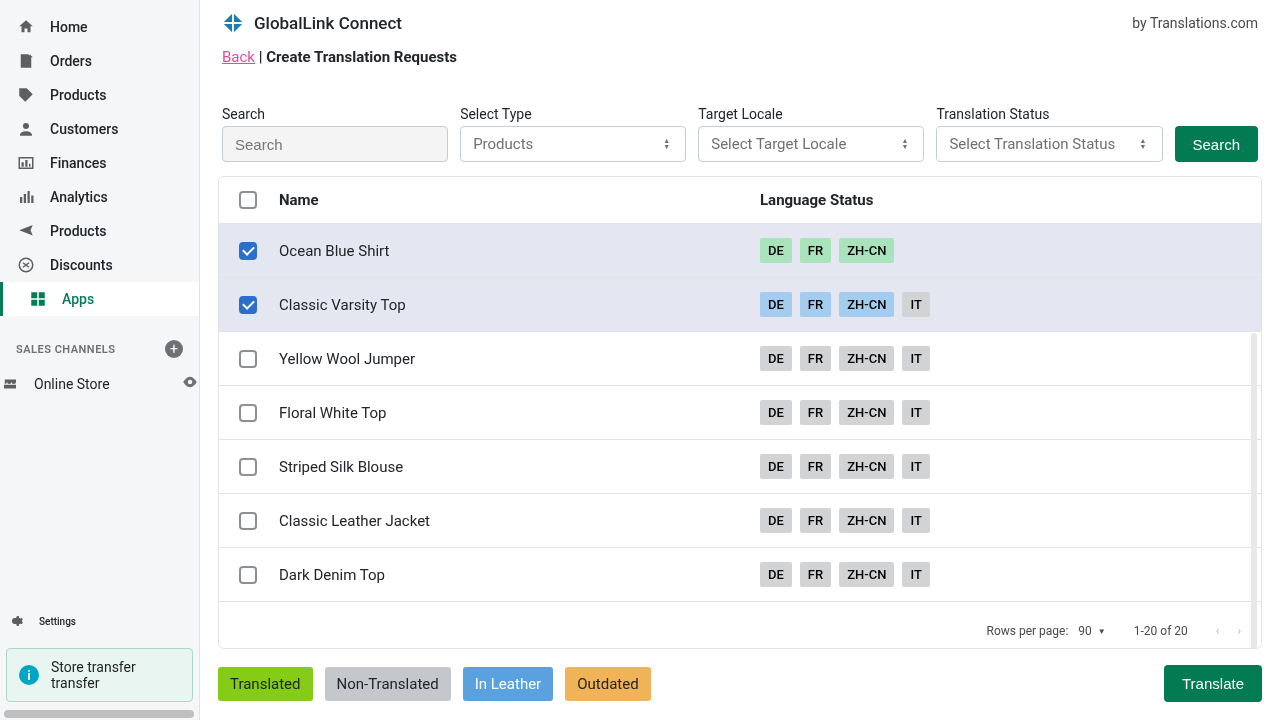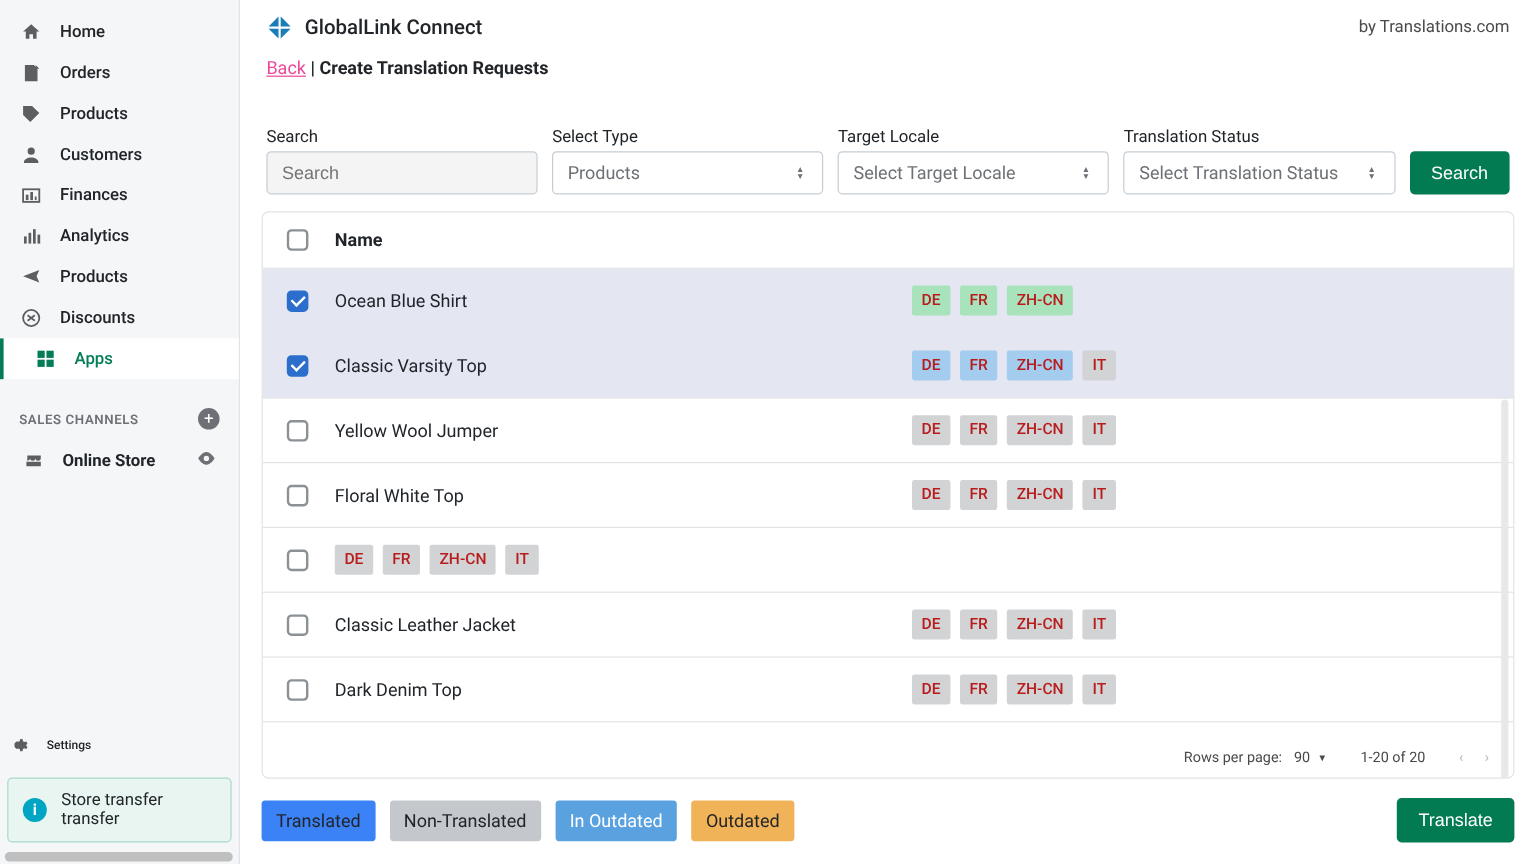--- a/index.html
+++ b/index.html
@@ -7,21 +7,21 @@
 .sidebar { width: 200px; background: #f4f6f8; border-right: 1px solid #dfe3e8; display: flex; flex-direction: column; position: relative; }
 .nav-list { padding: 10px 0; }
 .nav-item { display: flex; align-items: center; padding: 7px 16px; cursor: pointer; font-size: 14px; color: #212529; font-weight: 500; }
 .nav-item.active { background: #fff; color: #047c57; border-left: 3px solid #047c57; padding-left: 25px; }
 .nav-icon { width: 20px; height: 20px; margin-right: 14px; display: flex; align-items: center; justify-content: center; }
 .nav-icon svg { width: 18px; height: 18px; fill: #5c5f62; }
 .nav-item.active .nav-icon svg { fill: #047c57; }
 .sales-section { padding: 14px 16px 8px; display: flex; align-items: center; justify-content: space-between; }
 .sales-title { font-size: 11px; font-weight: 600; color: #6d7175; letter-spacing: 0.5px; }
 .plus-circle { width: 18px; height: 18px; background: #6d7175; border-radius: 50%; display: flex; align-items: center; justify-content: center; color: #fff; font-size: 14px; line-height: 1; }
-.online-store { display: flex; align-items: center; justify-content: space-between; padding: 7px 18px; font-size: 14px; font-weight: 700; }
+.online-store { display: flex; align-items: center; justify-content: space-between; padding: 7px 0; font-size: 14px; font-weight: 400; }
 .store-left { display: flex; align-items: center; }
 .eye-icon { width: 18px; height: 18px; }
 .settings-row { margin-top: auto; padding: 7px 5px; display: flex; align-items: center; font-size: 10px; font-weight: 500; }
 .transfer-banner { margin: 10px 6px 8px; background: #e8f5f1; border: 1px solid #a8d9c9; border-radius: 4px; padding: 10px 12px; display: flex; align-items: center; font-size: 14px; }
 .info-circle { width: 20px; height: 20px; border-radius: 50%; background: #00a5c4; color: #fff; display: flex; align-items: center; justify-content: center; font-size: 13px; font-weight: 700; margin-right: 12px; flex-shrink: 0; }
 .scrollbar-fake { height: 8px; background: #bfbfbf; margin: 0 4px 2px; border-radius: 4px; width: 190px; }
 .main { flex: 1; background: #fff; display: flex; flex-direction: column; padding: 0 18px 18px; overflow: hidden; }
 .topbar { display: flex; align-items: center; justify-content: space-between; padding: 12px 4px 10px; }
 .topbar-left { display: flex; align-items: center; }
 .logo { width: 22px; height: 22px; margin-right: 10px; }
@@ -42,21 +42,21 @@
 .table-body { flex: 1; overflow-y: auto; }
 .table-header, .row { display: flex; align-items: center; padding: 14px 20px; border-bottom: 1px solid #e1e3e5; }
 .table-header { font-weight: 700; font-size: 15px; }
 .col-check { width: 40px; }
 .col-name { flex: 1; font-size: 15px; }
 .col-lang { flex: 1; display: flex; gap: 8px; }
 .checkbox { width: 18px; height: 18px; border: 2px solid #8c9196; border-radius: 4px; display: flex; align-items: center; justify-content: center; cursor: pointer; }
 .checkbox.checked { background: #2c6ecb; border-color: #2c6ecb; }
 .checkbox.checked::after { content: ""; width: 5px; height: 9px; border: solid #fff; border-width: 0 2px 2px 0; transform: rotate(45deg); margin-top: -2px; }
 .row.selected { background: #e4e7f2; }
-.badge { padding: 5px 8px; border-radius: 2px; font-size: 13px; font-weight: 500; color: #b91c1c; }
+.badge { padding: 5px 8px; border-radius: 2px; font-size: 13px; font-weight: 500; color: #000000; }
 .badge.green { background: #a8e3bb; }
 .badge.blue { background: #a3ccee; }
 .badge.gray { background: #d1d3d5; }
 .table-footer { padding: 10px 20px; display: flex; justify-content: flex-end; align-items: center; font-size: 12px; color: #4a4a4a; gap: 28px; }
 .rpp { display: flex; align-items: center; gap: 10px; }
 .rpp-val { display: flex; align-items: center; gap: 6px; }
 .page-arrows { display: flex; gap: 18px; color: #b5b9bd; }
 .bottom-bar { display: flex; justify-content: space-between; align-items: center; padding-top: 16px; }
 .legend { display: flex; gap: 12px; }
 .legend-item { padding: 8px 12px; border-radius: 3px; font-size: 15px; }
@@ -239,20 +239,21 @@
       <button class="search-btn">Search</button>
     </div>
   </div>
 
   <div class="table-wrap" style="position:relative;">
     <div class="table-header">
       <div class="col-check">
           <div class="checkbox"></div>
         </div>
       <div class="col-name">Name</div>
+      <div class="col-lang">Language Status</div>
     </div>
     <div class="table-body" id="table-body">
         <div class="row selected">
           <div class="col-check">
             <div class="checkbox checked"></div>
           </div>
           <div class="col-name">Ocean Blue Shirt</div>
           <div class="col-lang">
             <span class="badge green">DE</span>
             <span class="badge green">FR</span>
@@ -292,20 +293,21 @@
             <span class="badge gray">DE</span>
             <span class="badge gray">FR</span>
             <span class="badge gray">ZH-CN</span>
             <span class="badge gray">IT</span>
           </div>
         </div>
         <div class="row">
           <div class="col-check">
             <div class="checkbox"></div>
           </div>
+          <div class="col-name">Striped Silk Blouse</div>
           <div class="col-lang">
             <span class="badge gray">DE</span>
             <span class="badge gray">FR</span>
             <span class="badge gray">ZH-CN</span>
             <span class="badge gray">IT</span>
           </div>
         </div>
         <div class="row">
           <div class="col-check">
             <div class="checkbox"></div>
@@ -343,20 +345,20 @@
       <div class="page-arrows">
         <span>‹</span>
         <span>›</span>
       </div>
     </div>
     <div class="inner-scroll"></div>
   </div>
 
   <div class="bottom-bar">
     <div class="legend">
-      <span class="legend-item" style="background:#3b82f6">Translated</span>
+      <span class="legend-item" style="background:#84cc16">Translated</span>
       <span class="legend-item" style="background:#c4c8cc">Non-Translated</span>
-      <span class="legend-item" style="background:#5aa1e0;color:#fff">In Outdated</span>
+      <span class="legend-item" style="background:#5aa1e0;color:#fff">In Leather</span>
       <span class="legend-item" style="background:#f0b357">Outdated</span>
     </div>
     <button class="translate-btn">Translate</button>
   </div>
 </div>
 
 </body></html>

